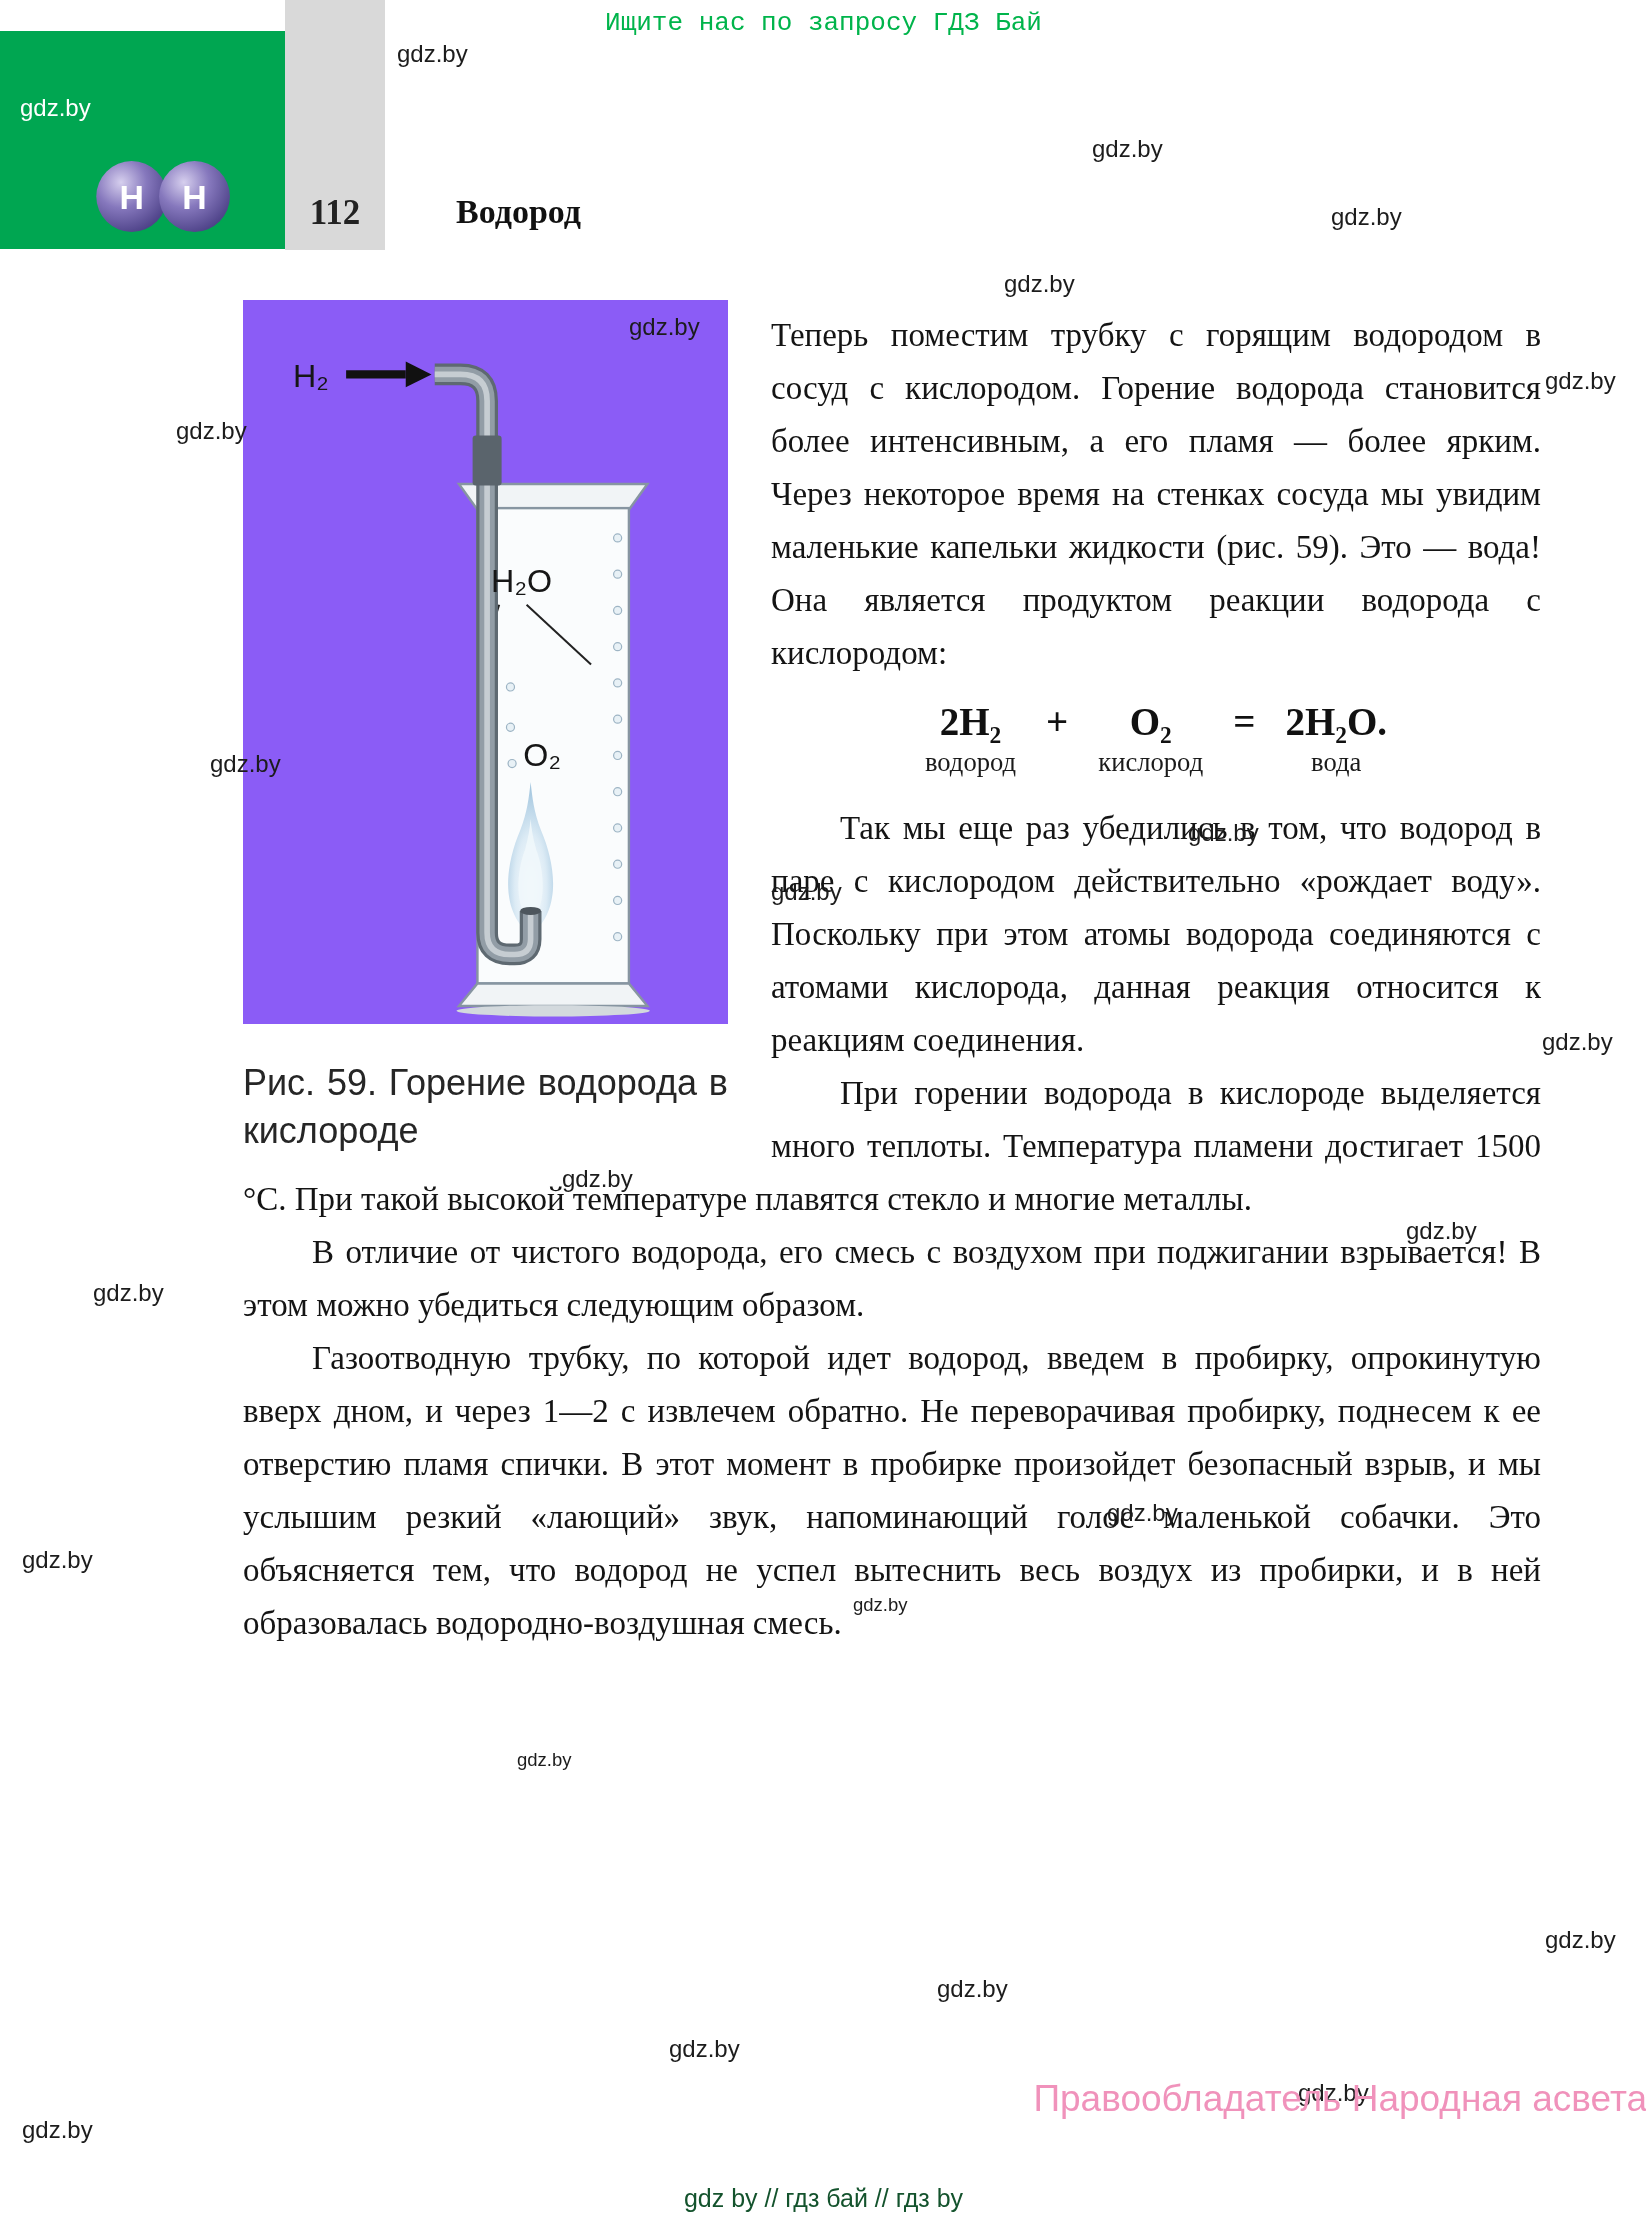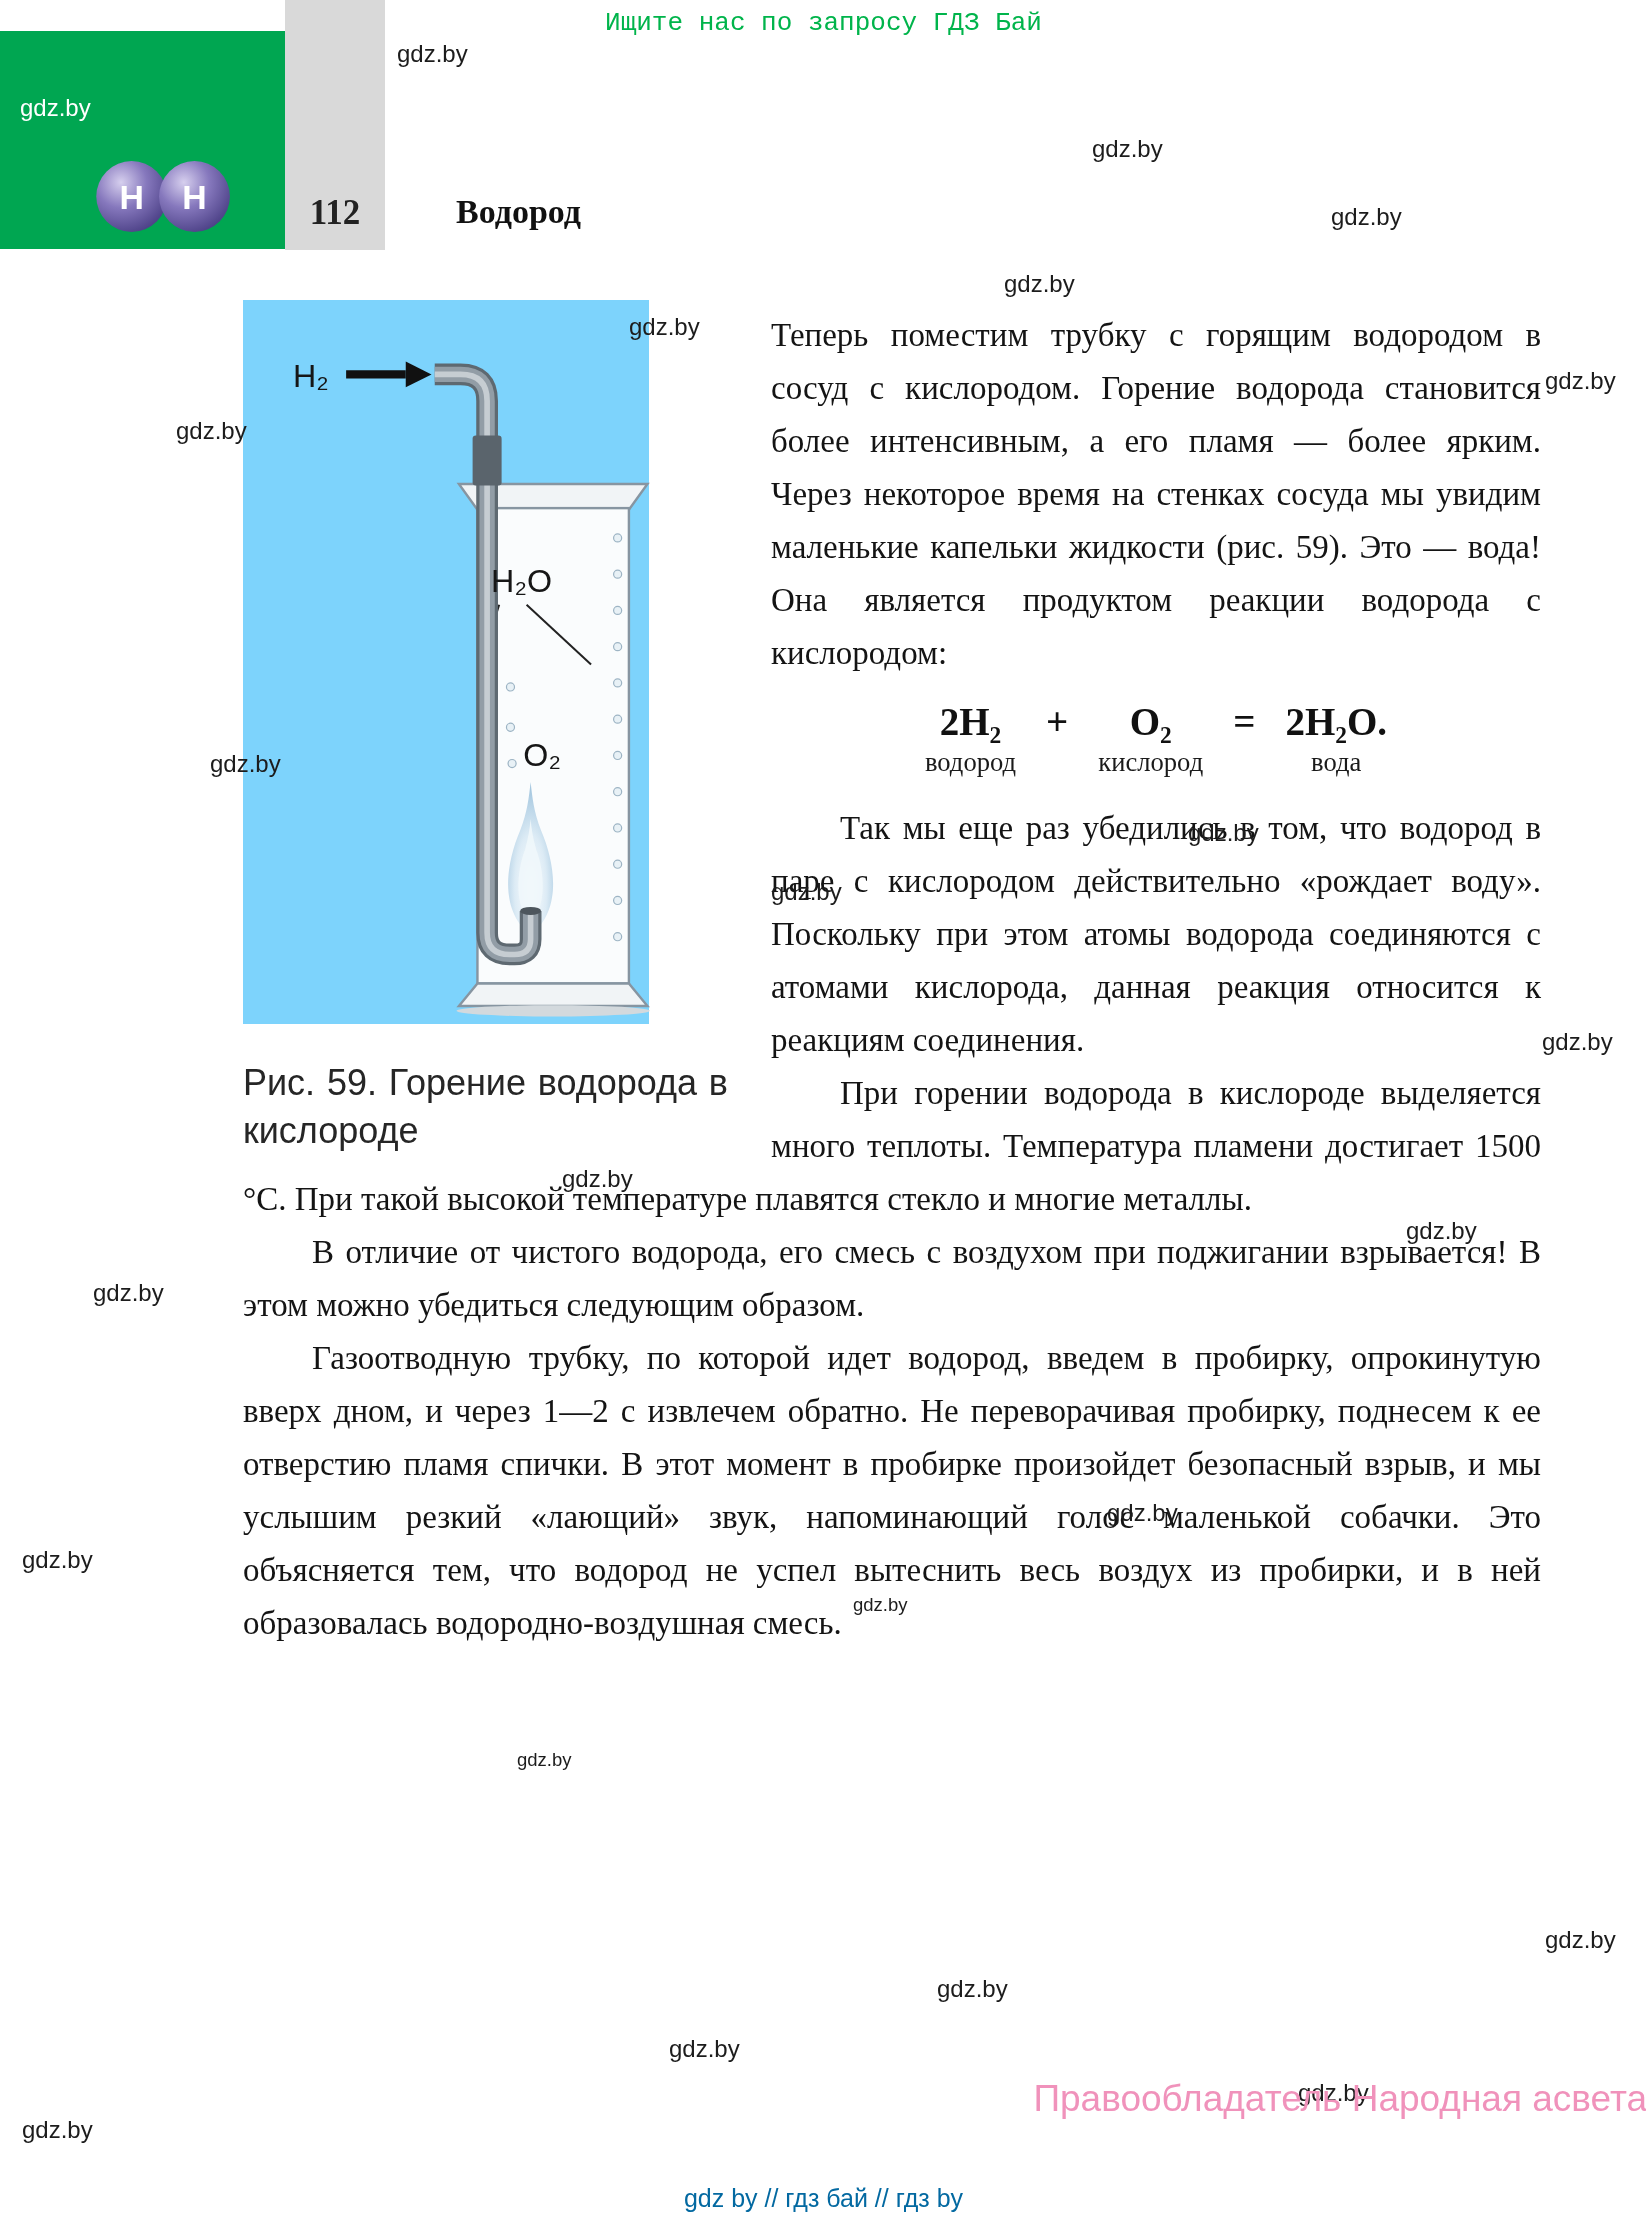--- a/index.html
+++ b/index.html
@@ -42,21 +42,21 @@
   .molecule text {
     font-family: "Liberation Sans", "DejaVu Sans", sans-serif;
     font-weight: bold; font-size: 42px; fill: #ffffff;
   }
 
   
   .content {
     position: absolute; left: 243px; top: 300px; width: 1298px;
   }
   .figure-wrap { float: left; width: 485px; margin-right: 43px; }
-  .figure-box { width: 406px; height: 724px; background: #7dd3fc; }
+  .figure-box { width: 485px; height: 724px; background: #8b5cf6; }
   .fig-svg { display: block; width: 485px; height: 724px; }
   .fig-svg text {
     font-family: "Liberation Sans", "DejaVu Sans", sans-serif;
     font-size: 40px; fill: #161616;
   }
   .caption {
     margin-top: 35px; width: 485px;
     font-family: "Liberation Sans", "DejaVu Sans", sans-serif;
     font-size: 36px; line-height: 48px; color: #262626;
   }
@@ -93,21 +93,21 @@
   .pink-footer {
     position: absolute; left: 0; top: 2078px; width: 100%;
     text-align: right;
     font-family: "Liberation Sans", "DejaVu Sans", sans-serif;
     font-size: 37px; color: #f092bb;
   }
   .footer-links {
     position: absolute; left: 0; top: 2184px; width: 100%;
     text-align: center;
     font-family: "Liberation Sans", "DejaVu Sans", sans-serif;
-    font-size: 25px; color: #0369a1;
+    font-size: 25px; color: #14532d;
   }
 </style>
 </head>
 <body>
 
 <div>
 
   <div class="top-banner">Ищите нас по запросу ГДЗ Бай</div>
 
   <div class="green-block">

